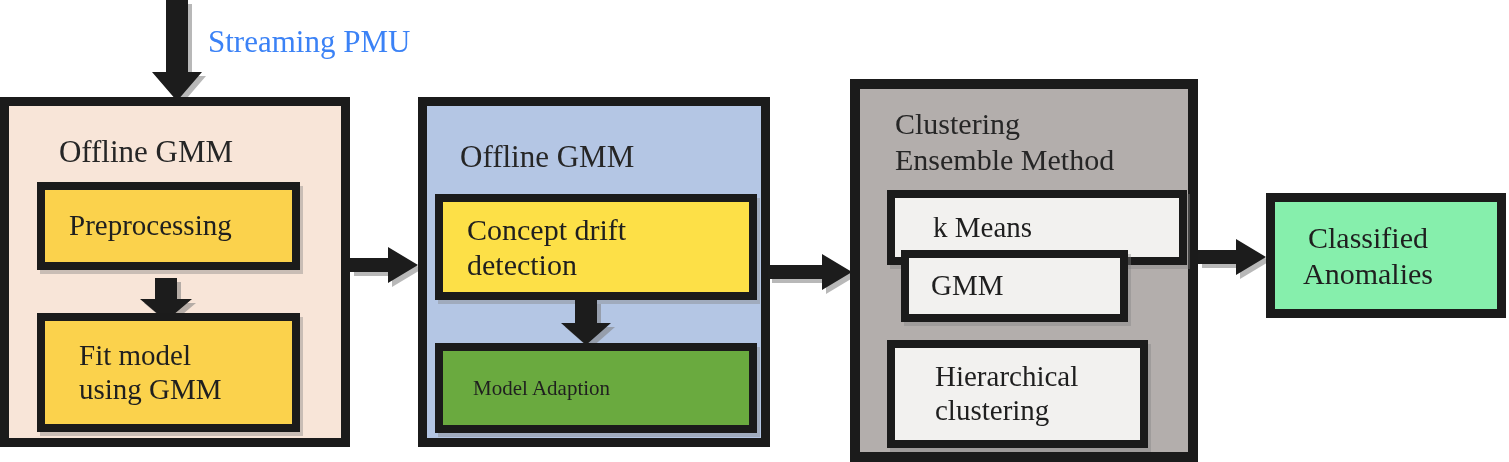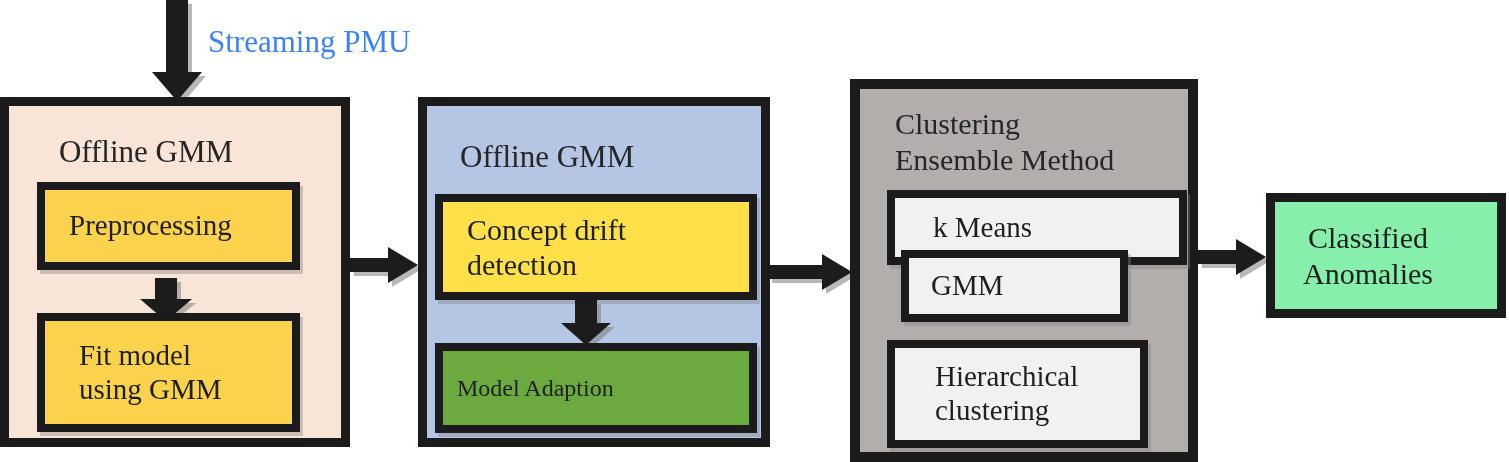--- a/index.html
+++ b/index.html
@@ -47,21 +47,21 @@
     display: flex;
     align-items: center;
     font-size: 29px;
     line-height: 1.17;
     white-space: pre-line;
     box-shadow: 3px 4px 0 rgba(130,130,130,0.40);
   }
   .node-preprocessing { left: 37px;   top: 182px; width: 263px; height: 88px;  padding-left: 24px; }
   .node-fitmodel      { left: 37px;   top: 313px; width: 263px; height: 119px; padding-left: 34px; }
   .node-conceptdrift  { left: 435px;  top: 194px; width: 322px; height: 106px; padding-left: 24px; font-size: 30px; }
-  .node-adaption      { left: 435px;  top: 343px; width: 322px; height: 90px;  padding-left: 14px; font-size: 24px; }
+  .node-adaption      { left: 435px;  top: 343px; width: 322px; height: 90px;  padding-left: 30px; font-size: 21px; }
   .node-kmeans        { left: 887px;  top: 190px; width: 300px; height: 75px;  padding-left: 38px; }
   .node-gmm           { left: 887px;  top: 250px; width: 227px; height: 72px;  padding-left: 22px; margin-left: 14px; }
   .node-hierarchical  { left: 887px;  top: 340px; width: 261px; height: 108px; padding-left: 40px; }
   .node-output        { left: 1266px; top: 193px; width: 240px; height: 125px; padding-left: 28px; font-size: 30px; box-shadow: none; }
 
   
   .stream-label {
     position: absolute;
     left: 208px;
     top: 24px;

